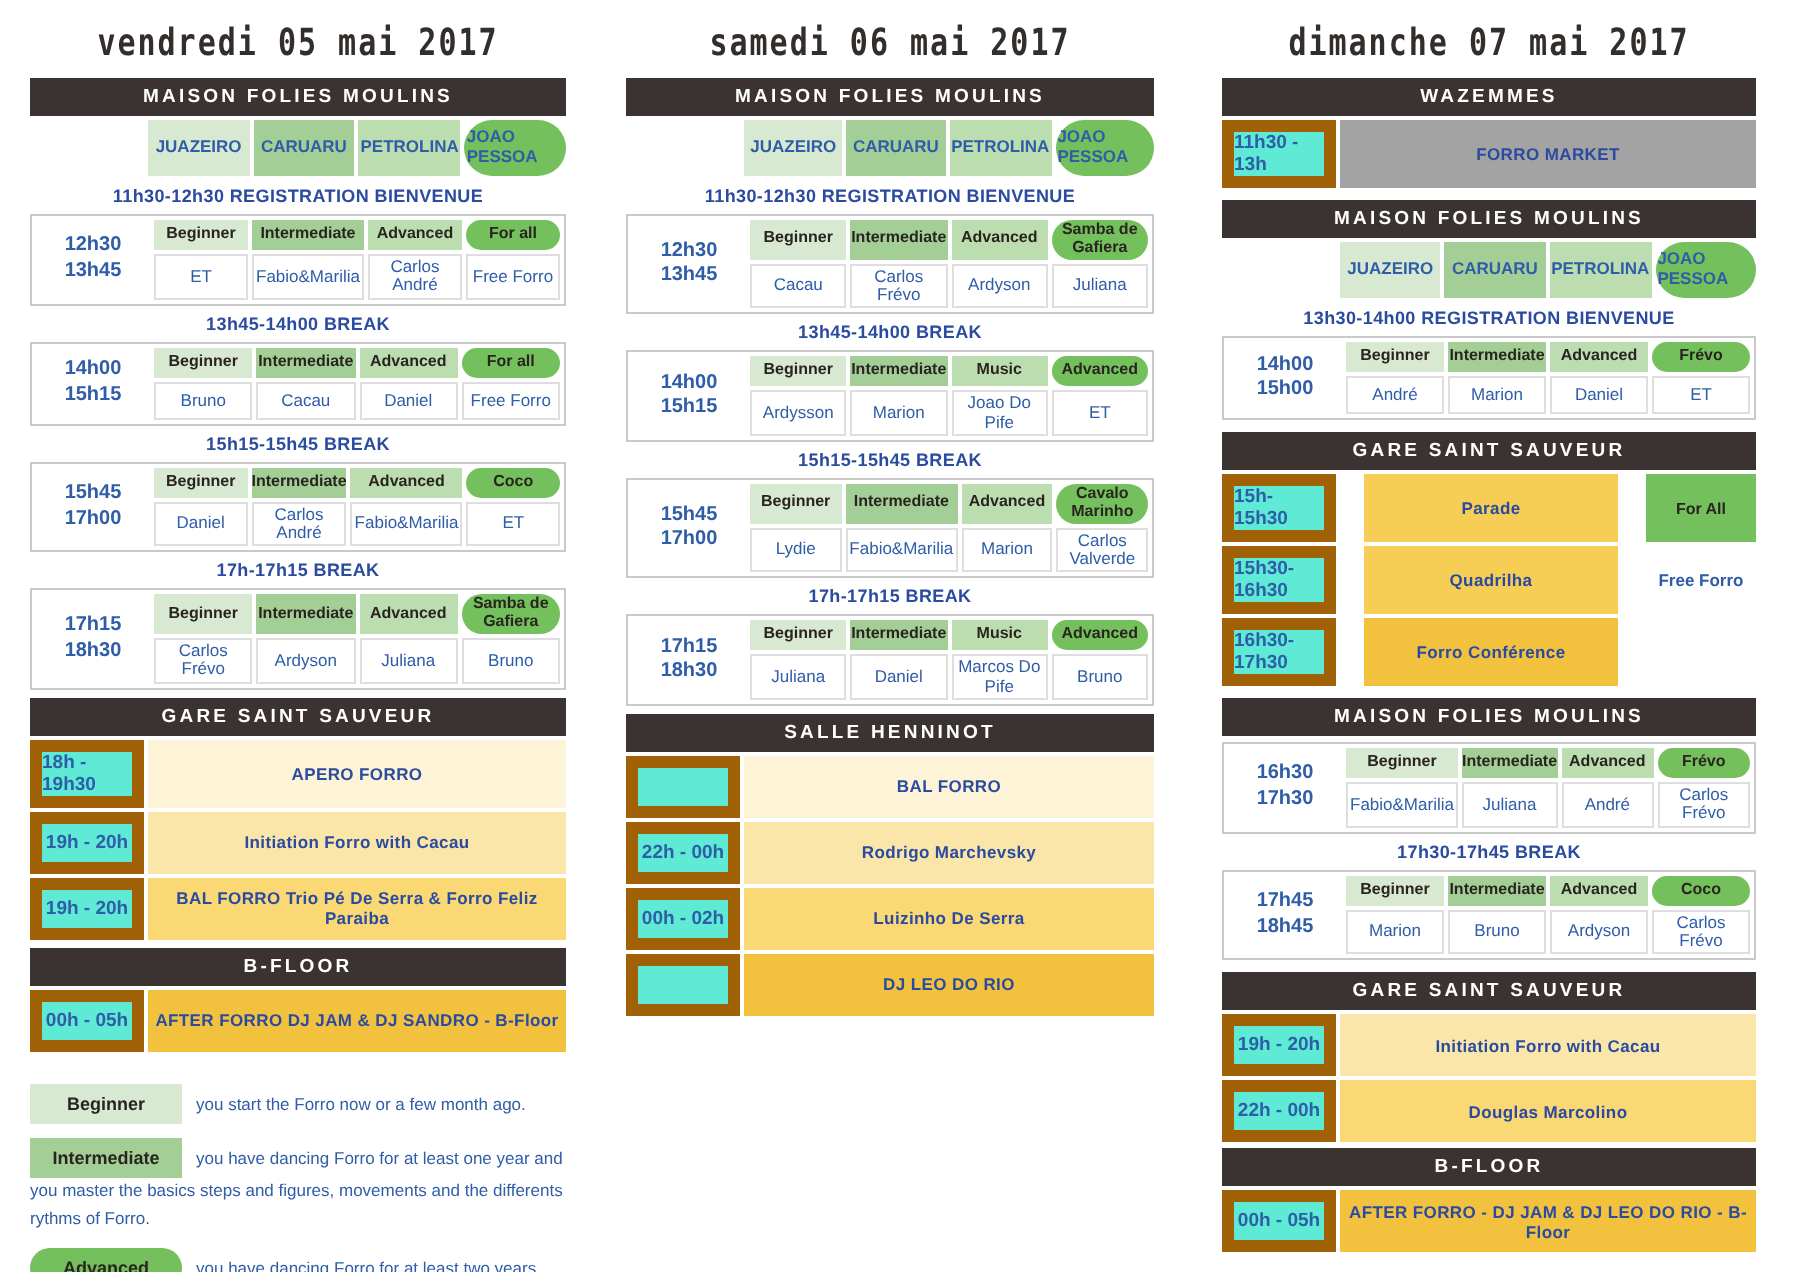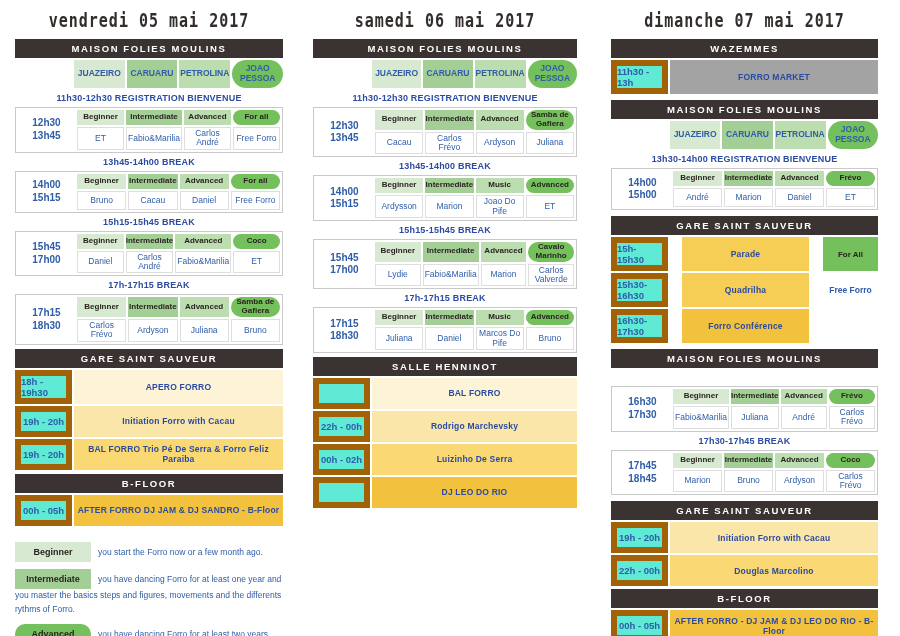--- a/index.html
+++ b/index.html
@@ -12,21 +12,21 @@
   .col3{width:267px;}
 
   .day-title{text-align:center;font-family:"DejaVu Sans Mono", monospace;
     font-weight:bold;font-size:15px;color:#332d2b;letter-spacing:1px;
     margin:8px 0 9px 0;transform:scaleY(1.25);}
   .venue{background:#3b3331;color:#ffffff;text-align:center;font-size:9.5px;
     font-weight:bold;letter-spacing:1.6px;padding:4px 0;margin-top:6px;}
   .cities{display:grid;grid-template-columns:repeat(4,1fr);gap:2px;
     margin-left:59px;margin-top:2px;}
   .city{min-height:26px;display:flex;align-items:center;justify-content:center;
-    text-align:center;font-size:8.5px;font-weight:bold;color:#2f5da8;
+    font-size:8.5px;font-weight:bold;color:#2f5da8;
     padding:1px;line-height:1.15;}
   .g1{background:#d8e9d1;} .g2{background:#a3cf97;}
   .g3{background:#bcddaf;} .g4{background:#74c05c;border-radius:14px;}
   .reg{text-align:center;font-size:9px;font-weight:bold;color:#2b4ba0;
     margin:5px 0 4px 0;letter-spacing:.2px;}
   .brk{text-align:center;font-size:9px;font-weight:bold;color:#2b4ba0;
     margin:4px 0;letter-spacing:.2px;}
 
   .lesson{display:grid;grid-template-columns:57px 1fr 1fr 1fr 1fr;gap:2px;
     border:1px solid #c9c9c9;background:#ffffff;padding:2px;}
@@ -286,21 +286,21 @@
       <div class="evlabel y-sun">Quadrilha</div>
       <div class="evright plain">Free Forro</div>
     </div>
     <div class="evrow3">
       <div class="evtime">16h30-17h30</div>
       <div class="evlabel y-gold">Forro Conférence</div>
       <div class="evright blank"></div>
     </div>
 
     <div class="venue">MAISON FOLIES MOULINS</div>
-    <div class="lesson" style="margin-top:18px">
+    <div class="lesson" style="margin-top:3px">
       <div class="tcell">16h30
 17h30</div>
       <div class="lvl g1">Beginner</div>
       <div class="lvl g2">Intermediate</div>
       <div class="lvl g3">Advanced</div>
       <div class="lvl g4">Frévo</div>
       <div class="name">Fabio&amp;Marilia</div>
       <div class="name">Juliana</div>
       <div class="name">André</div>
       <div class="name">Carlos Frévo</div>

